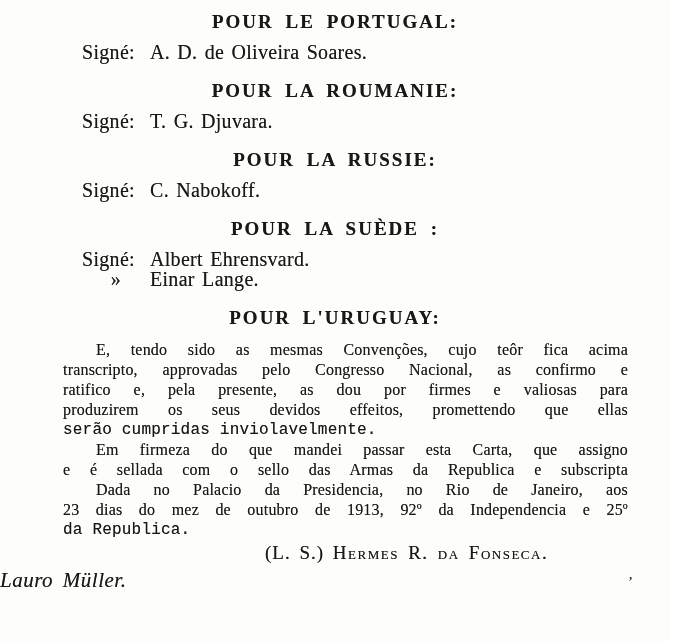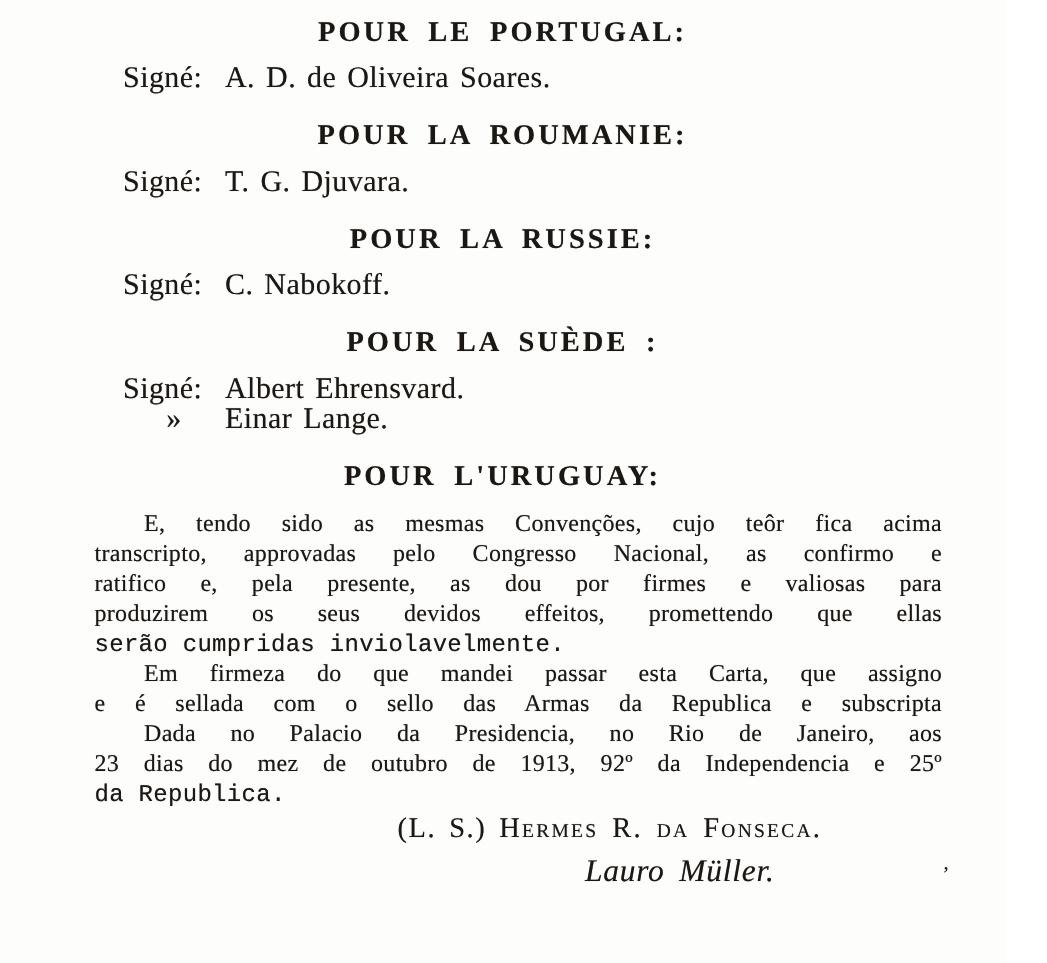--- a/index.html
+++ b/index.html
@@ -65,21 +65,20 @@
     height: 22px;
     line-height: 22px;
     font-size: 19px;
     letter-spacing: 1px;
     word-spacing: 3px;
     white-space: nowrap;
   }
   .seal-row .sc { font-variant: small-caps; letter-spacing: 1.5px; }
   .counter-row {
     margin-top: 4px;
-    padding-left: 390px;
     padding-right: 38px;
     height: 24px;
     line-height: 24px;
     display: flex;
     justify-content: space-between;
     align-items: baseline;
   }
   .counter-row .lauro {
     font-style: italic;
     font-size: 21px;

